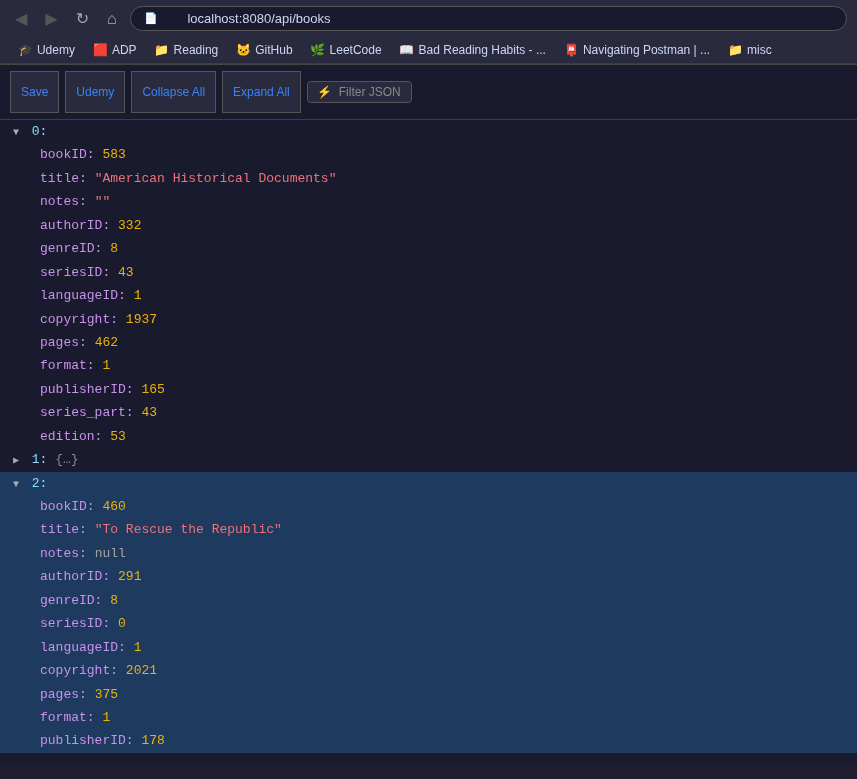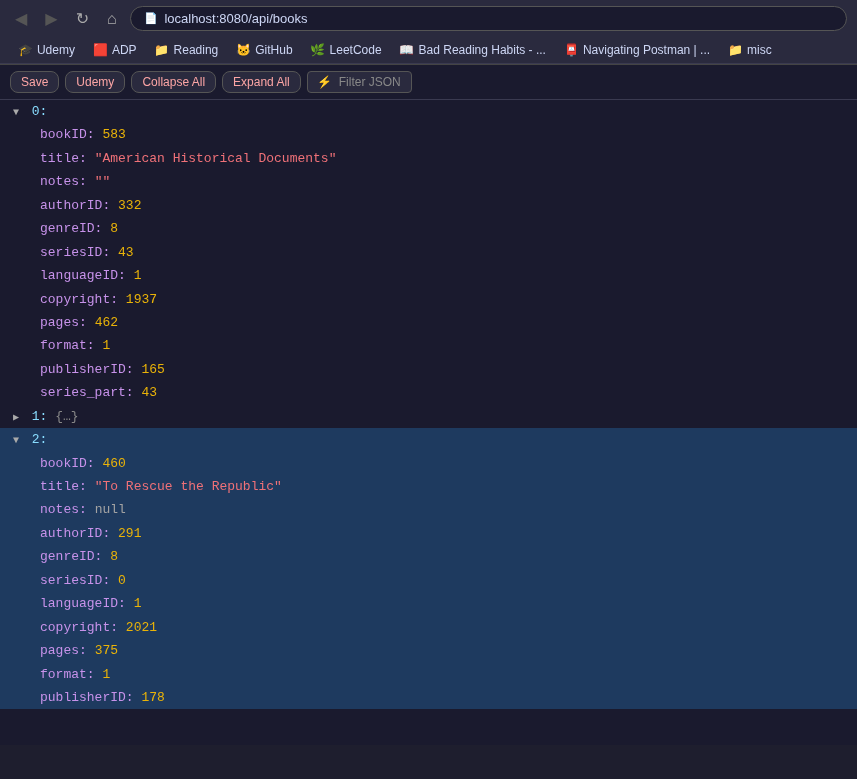--- a/index.html
+++ b/index.html
@@ -45,21 +45,21 @@
       border-radius: 20px;
       padding: 4px 14px;
       color: #cdd6f4;
       font-size: 13px;
       display: flex;
       align-items: center;
       gap: 6px;
     }
 
     .address-bar .lock-icon { color: #888; font-size: 11px; }
-    .address-bar .url { color: #cdd6f4; }
+    .address-bar .url { color: #cdd6f4; margin-left: 23px; }
 
     .bookmarks-bar {
       display: flex;
       align-items: center;
       padding: 4px 10px;
       gap: 2px;
       background: #2a2a3e;
       border-bottom: 1px solid #3a3a50;
       overflow: hidden;
     }
@@ -106,25 +106,25 @@
     .toolbar {
       display: flex;
       align-items: center;
       padding: 6px 10px;
       gap: 6px;
       background: #1a1a2e;
       border-bottom: 1px solid #3a3a50;
     }
 
     .toolbar-btn {
-      padding: 3px 10px;
-      border-radius: 8px;
+      padding: 13px 10px;
+      border-radius: 0;
       border: 1px solid #555;
       background: #2a2a3e;
-      color: #fca5a5;
+      color: #3b82f6;
       font-size: 12px;
       cursor: pointer;
     }
 
     .filter-input {
       display: flex;
       align-items: center;
       gap: 6px;
       padding: 3px 10px;
       border-radius: 4px;
@@ -294,20 +294,25 @@
     <div class="row-line">
       <span class="spacer"></span><span class="spacer"></span>
       <span class="json-key">publisherID:</span>&nbsp;
       <span class="json-number">165</span>
     </div>
     <div class="row-line">
       <span class="spacer"></span><span class="spacer"></span>
       <span class="json-key">series_part:</span>&nbsp;
       <span class="json-number">43</span>
     </div>
+    <div class="row-line">
+      <span class="spacer"></span><span class="spacer"></span>
+      <span class="json-key">edition:</span>&nbsp;
+      <span class="json-number">53</span>
+    </div>
 
     <div class="row-line">
       <span class="expand-btn">▶</span>
       <span class="json-index">&nbsp;1:</span>&nbsp;
       <span class="json-collapsed">{…}</span>
     </div>
 
     <div class="row-line highlighted">
       <span class="expand-btn">▼</span>
       <span class="json-index">&nbsp;2:</span>

